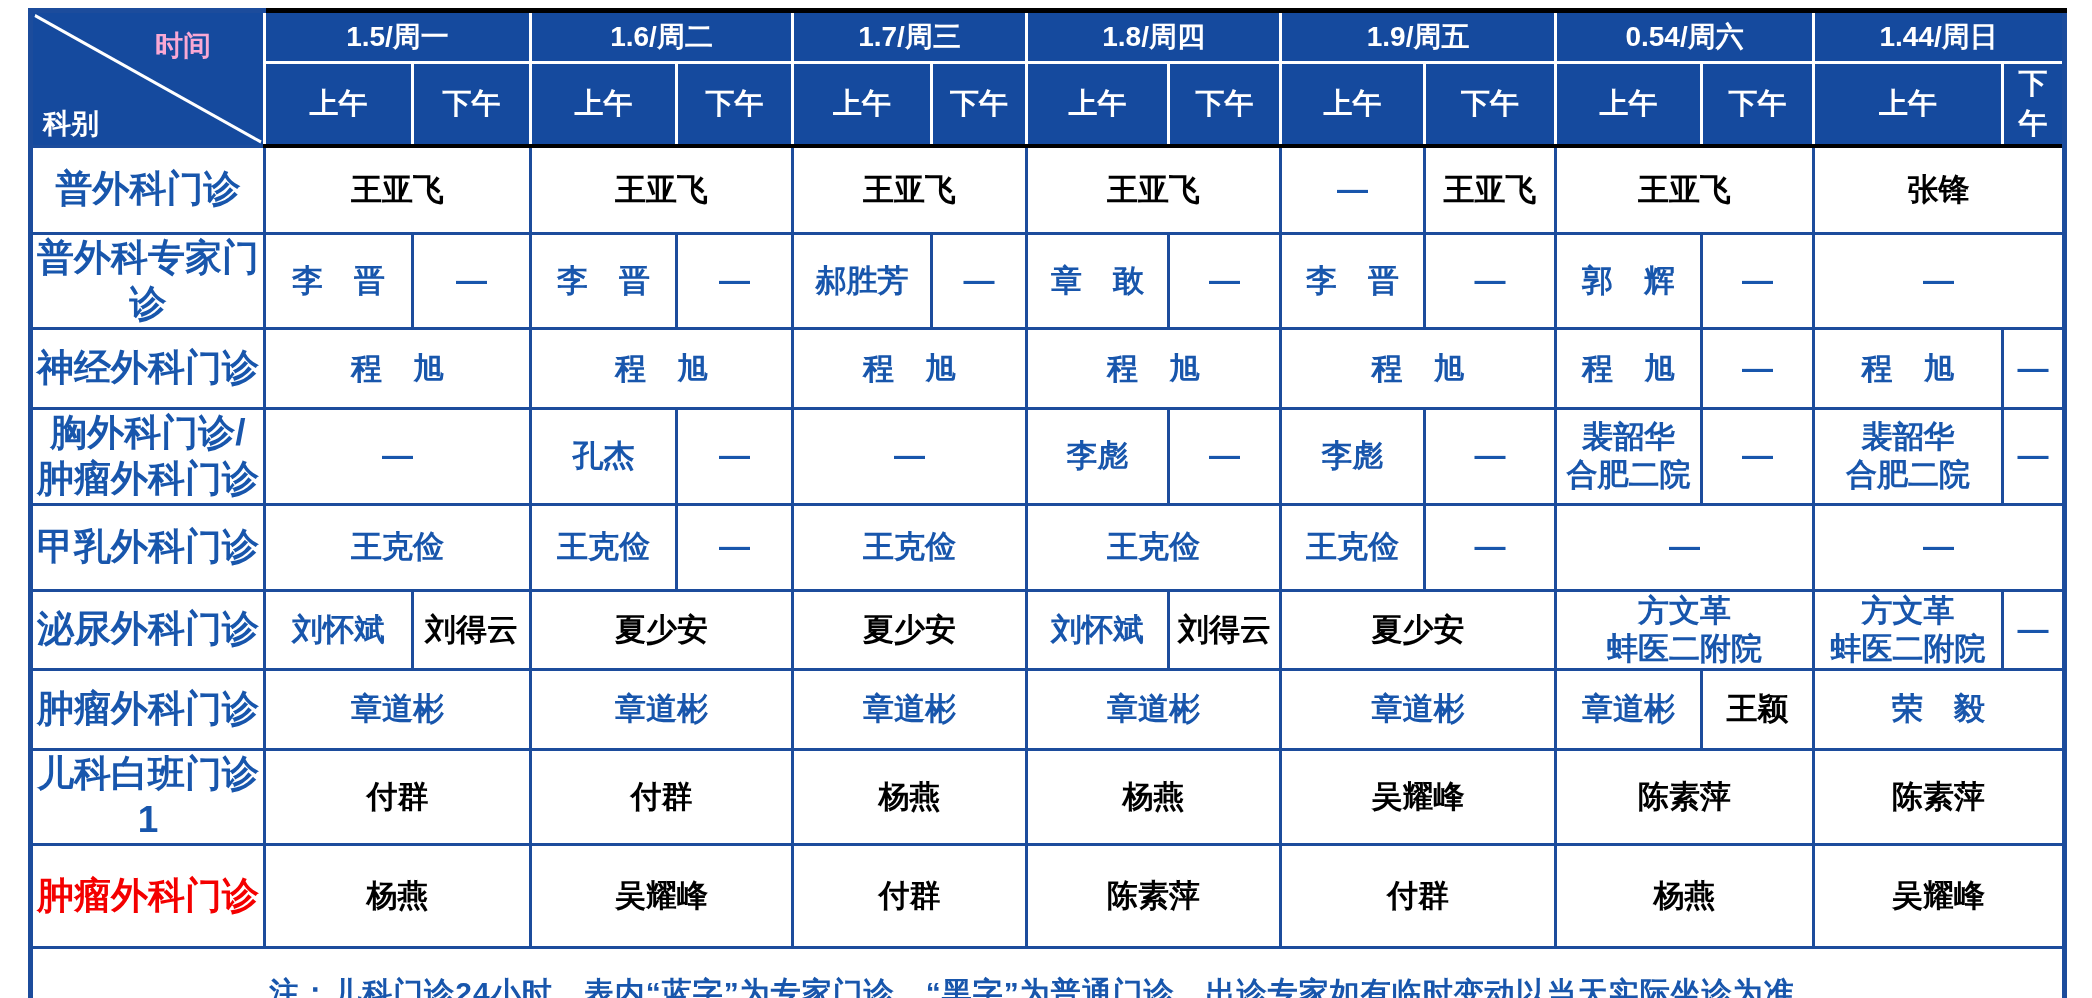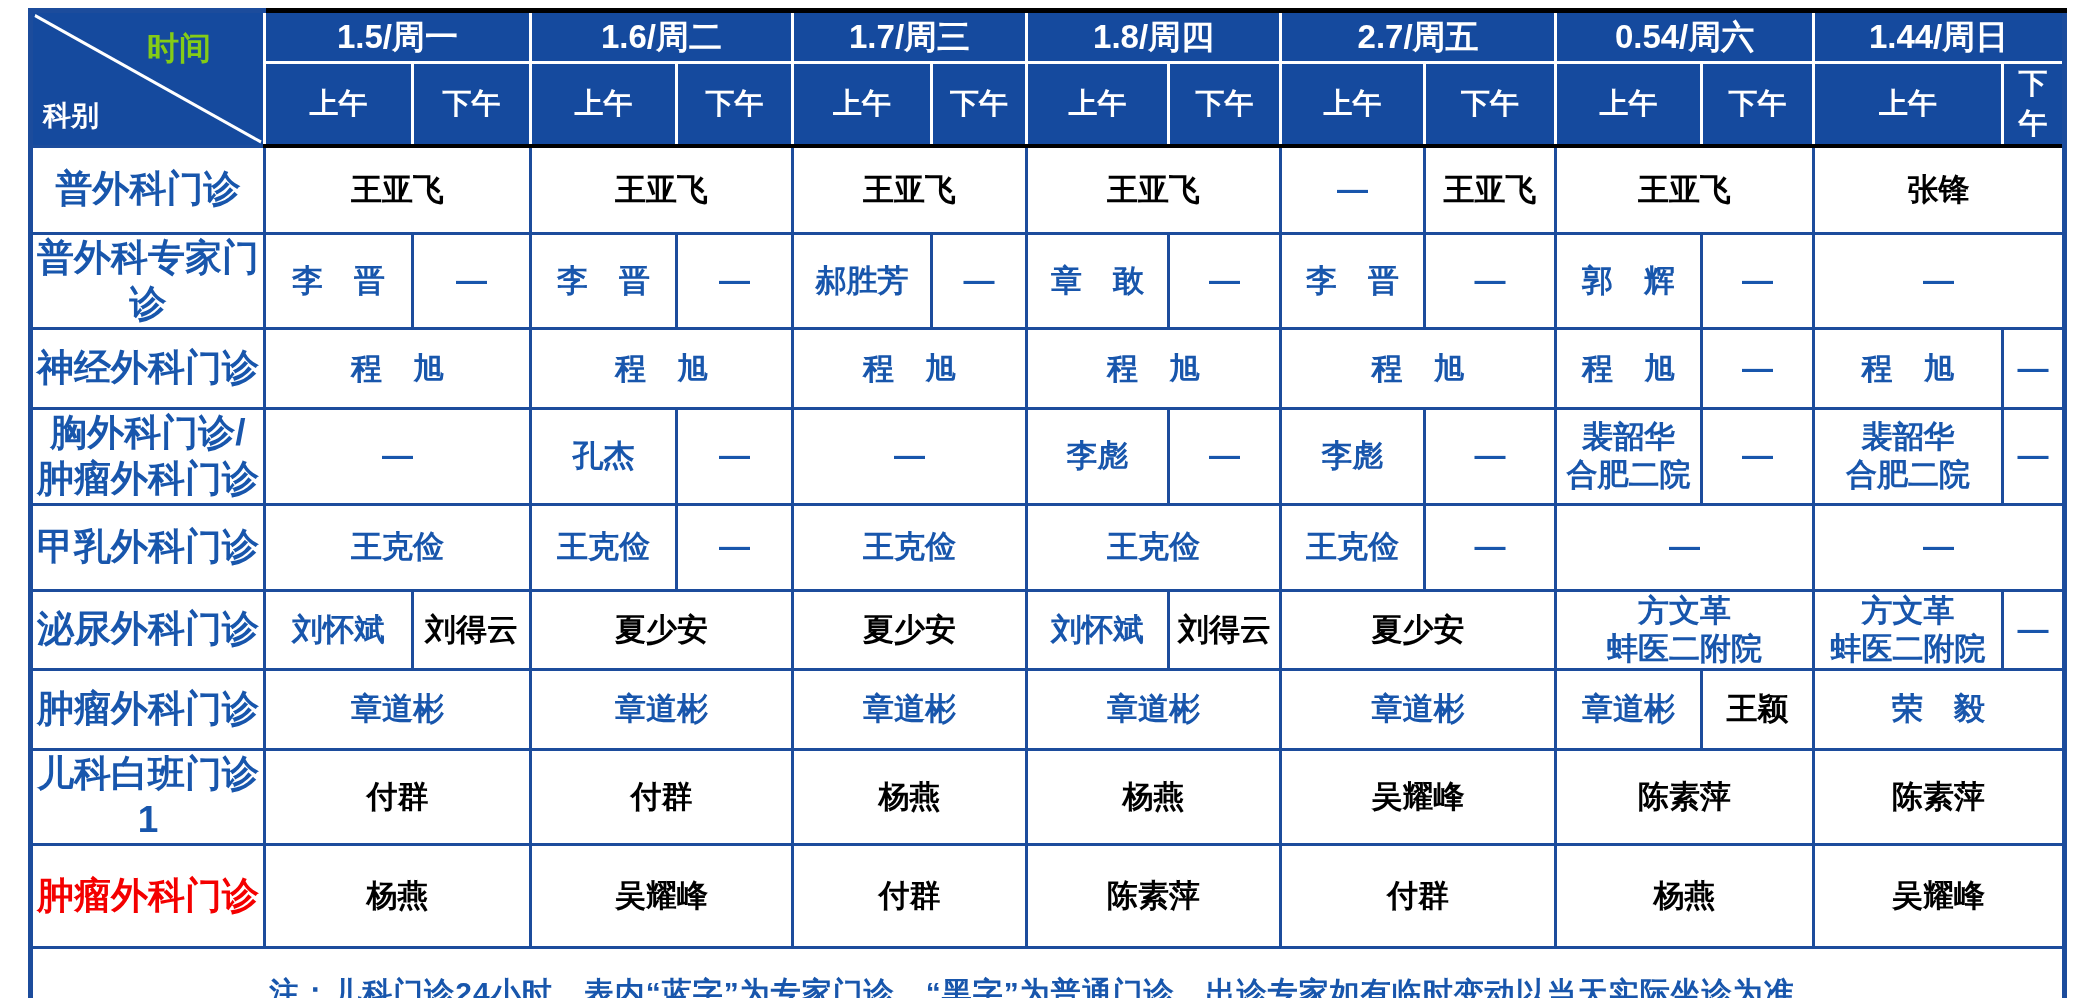--- a/index.html
+++ b/index.html
@@ -14,33 +14,33 @@
   body{width:2092px;height:998px;font-family:"Liberation Sans","DejaVu Sans",sans-serif;}
   .page{position:relative;width:2092px;height:998px;background:#fff;overflow:hidden;}
   table.sched{
     position:absolute;left:28px;top:8px;width:2034px;
     border-collapse:collapse;table-layout:fixed;
     border:5px solid var(--grid);
   }
   th,td{padding:0 2px;}
   
   th.hdr{background:var(--header-bg);color:#fff;font-weight:700;}
-  th.hdr-date{border:3px solid #fff;border-top:5px solid #000;font-size:33px;}
+  th.hdr-date{border:3px solid #fff;border-top:5px solid #000;font-size:28px;}
   th.hdr-ampm{border:3px solid #fff;border-bottom:4px solid #000;font-size:29px;}
   th.corner{
     border:3px solid #fff;
     border-top:5px solid var(--grid);
     border-left:5px solid var(--grid);
     border-bottom:3px solid var(--grid);
     padding:0;position:relative;
   }
   .corner-wrap{position:absolute;inset:0;}
   .corner-wrap svg{position:absolute;inset:0;width:100%;height:100%;display:block;}
-  .corner-wrap .t{position:absolute;top:14px;right:52px;font-size:32px;font-weight:700;color:#84cc16;}
-  .corner-wrap .d{position:absolute;bottom:10px;left:10px;font-size:28px;font-weight:700;color:#fff;}
+  .corner-wrap .t{position:absolute;top:14px;right:52px;font-size:28px;font-weight:700;color:#f9a8d4;}
+  .corner-wrap .d{position:absolute;bottom:2px;left:10px;font-size:28px;font-weight:700;color:#fff;}
   
   td{
     border:3px solid var(--grid);
     text-align:center;vertical-align:middle;
     font-weight:700;font-size:31px;
     white-space:pre-line;line-height:1.22;
   }
   td.dept{font-size:37px;line-height:1.25;}
   td.note{font-size:30px;letter-spacing:1px;}
   .c-blue{color:var(--blue);}
@@ -77,21 +77,21 @@
                 <line x1="2" y1="2" x2="232" y2="106" stroke="#ffffff" stroke-width="2.6"></line>
               </svg>
               <span class="t">时间</span>
               <span class="d">科别</span>
             </div>
           </th>
           <th class="hdr hdr-date" colspan="2">1.5/周一</th>
           <th class="hdr hdr-date" colspan="2">1.6/周二</th>
           <th class="hdr hdr-date" colspan="2">1.7/周三</th>
           <th class="hdr hdr-date" colspan="2">1.8/周四</th>
-          <th class="hdr hdr-date" colspan="2">2.7/周五</th>
+          <th class="hdr hdr-date" colspan="2">1.9/周五</th>
           <th class="hdr hdr-date" colspan="2">0.54/周六</th>
           <th class="hdr hdr-date" colspan="2">1.44/周日</th>
         </tr>
         <tr style="height:52px">
           <th class="hdr hdr-ampm">上午</th>
           <th class="hdr hdr-ampm">下午</th>
           <th class="hdr hdr-ampm">上午</th>
           <th class="hdr hdr-ampm">下午</th>
           <th class="hdr hdr-ampm">上午</th>
           <th class="hdr hdr-ampm">下午</th>

